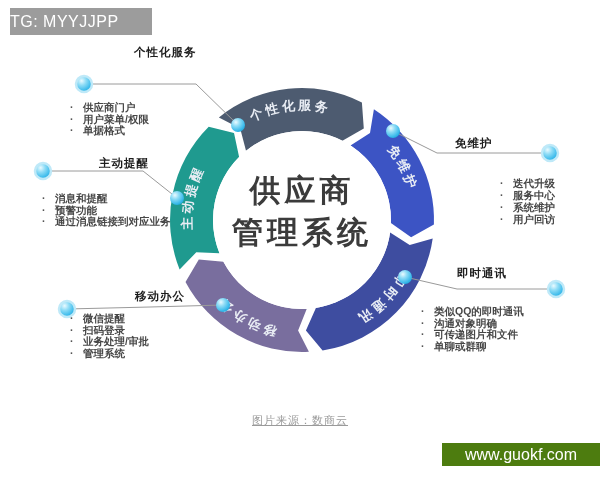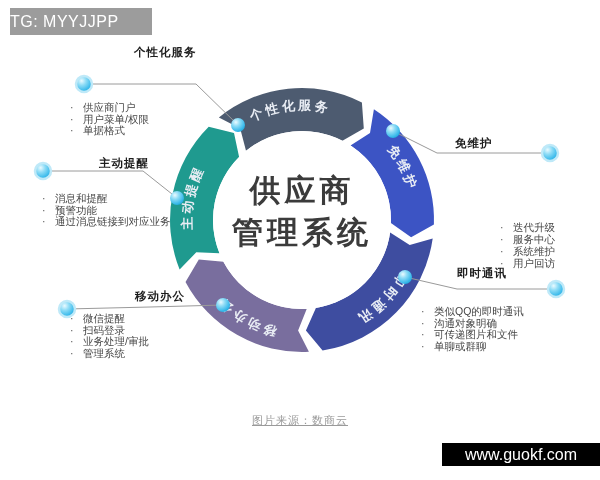--- a/index.html
+++ b/index.html
@@ -4,42 +4,42 @@
 <style>
   html,body{margin:0;padding:0;background:#fff;}
   #stage{position:relative;width:600px;height:480px;background:#ffffff;overflow:hidden;
          font-family:"Liberation Sans","DejaVu Sans",sans-serif;}
   .abs{position:absolute;}
   
   #header-bar{left:10px;top:8px;width:142px;height:27px;background:#9c9c9c;
               color:#ffffff;font-size:16px;line-height:27px;box-sizing:border-box;
               letter-spacing:0.5px;}
   
-  #watermark-bar{right:0;top:443px;width:158px;height:23px;background:#000000;
+  #watermark-bar{right:0;top:443px;width:158px;height:23px;background:#4d7c0f;
                  color:#ffffff;font-size:16px;line-height:23px;text-align:center;}
   
   #diagram-svg{left:0;top:0;}
   .seg-label{fill:#e9edf4;font-size:13px;font-weight:bold;letter-spacing:3px;}
   .center-title{fill:#3b3b3b;font-weight:bold;letter-spacing:4px;font-size:31px;}
   .conn{stroke:#9a9a9a;stroke-width:1;fill:none;}
   
   .callout-label{font-size:11.5px;font-weight:bold;color:#1d1d1d;letter-spacing:1px;white-space:nowrap;}
   #label-personalized{left:134px;top:45px;}
   #label-proactive{left:99px;top:156px;}
   #label-mobile{left:135px;top:289px;}
   #label-maintenance{left:455px;top:136px;}
   #label-instant{left:457px;top:266px;}
   
-  .bullet-list{font-size:10.5px;color:#474747;white-space:nowrap;}
+  .bullet-list{font-size:10.5px;color:#474747;white-space:nowrap;font-weight:bold;}
   .li-row{height:11.5px;line-height:11.5px;}
   .bullet{display:inline-block;width:13px;color:#555;text-align:left;}
   #list-personalized{left:70px;top:102px;}
   #list-proactive{left:42px;top:193px;}
   #list-mobile{left:70px;top:313px;}
-  #list-maintenance{left:500px;top:177px;margin-top:44px;}
+  #list-maintenance{left:500px;top:177px;}
   #list-maintenance .li-row{height:12px;line-height:12px;}
   #list-instant{left:421px;top:306px;}
   
   #caption{left:0;top:413px;width:600px;text-align:center;font-size:11px;color:#9a9a9a;letter-spacing:1px;text-decoration:underline;}
 </style>
 </head>
 <body>
 
 <div id="stage">
 

